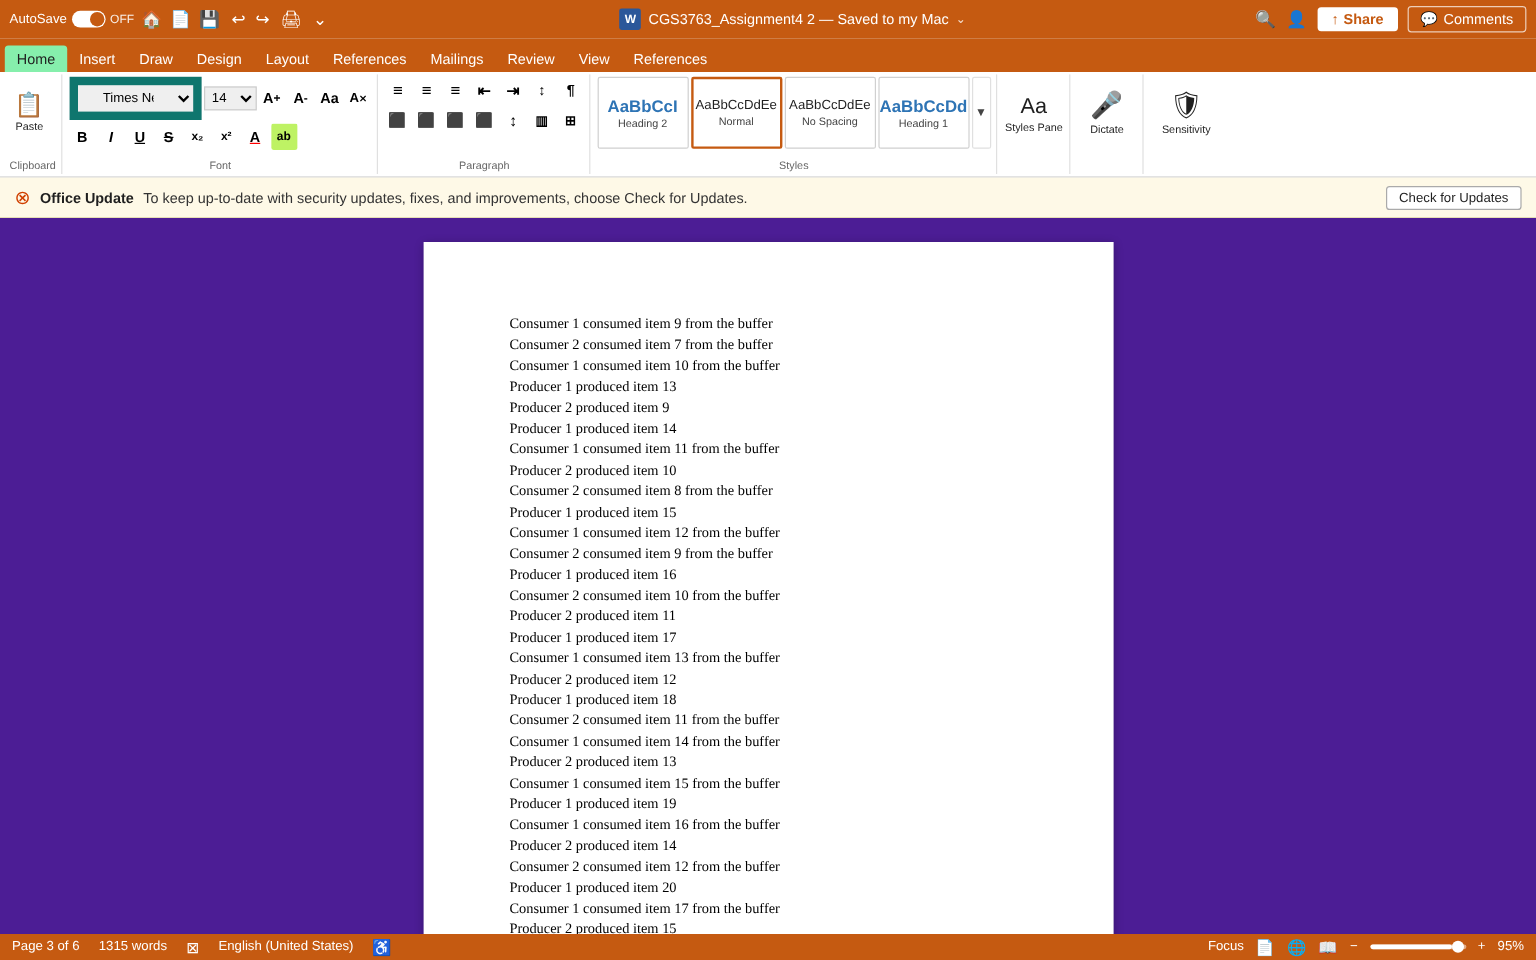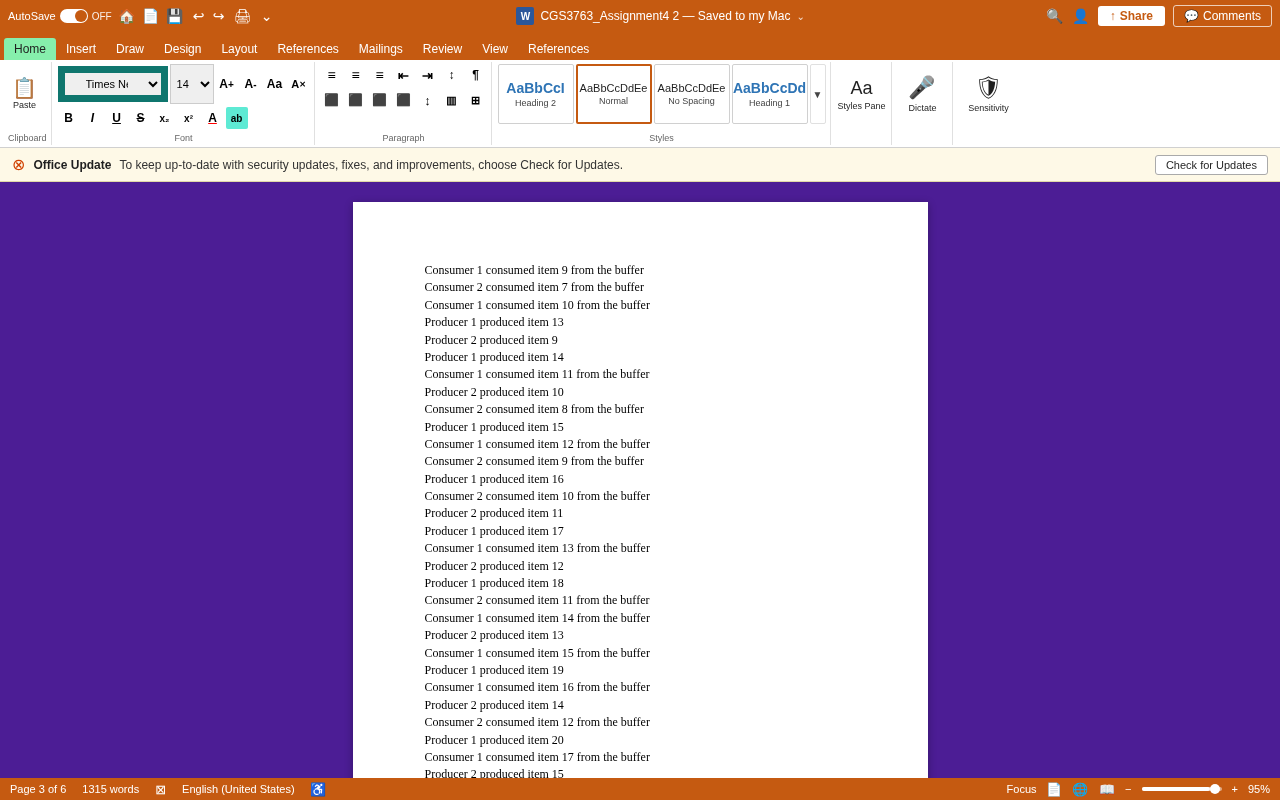--- a/index.html
+++ b/index.html
@@ -97,21 +97,21 @@
     .font-name-select {
       width: 110px;
       height: 36px;
       font-size: 11px;
       border: 7px solid #0f766e;
       padding: 0 17px;
       cursor: pointer;
     }
     .font-size-select {
       width: 44px;
-      height: 40px;
+      height: 20px;
       font-size: 11px;
       border: 1px solid #ccc;
       padding: 0 2px;
       cursor: pointer;
     }
     .format-btn {
       width: 22px;
       height: 22px;
       border: 1px solid transparent;
       background: transparent;
@@ -393,21 +393,21 @@
       <button class="format-btn" style="font-size:11px;">A<sub style="font-size:8px;">✕</sub></button>
     </div>
     <div class="ribbon-row" style="margin-top:3px;">
       <button class="format-btn bold">B</button>
       <button class="format-btn italic">I</button>
       <button class="format-btn underline">U</button>
       <button class="format-btn" style="text-decoration:line-through;">S</button>
       <button class="format-btn" style="font-size:10px;">x₂</button>
       <button class="format-btn" style="font-size:10px;">x²</button>
       <button class="format-btn" style="text-decoration: underline; text-decoration-color: red;">A</button>
-      <button class="format-btn" style="background:#5eead4;font-size:10px;">ab</button>
+      <button class="format-btn" style="background:#bef264;font-size:10px;">ab</button>
     </div>
     <span class="ribbon-group-label">Font</span>
   </div>
 
   <div class="ribbon-group">
     <div class="ribbon-row">
       <button class="format-btn" style="font-size:14px;">≡</button>
       <button class="format-btn" style="font-size:14px;">≡</button>
       <button class="format-btn" style="font-size:14px;">≡</button>
       <button class="format-btn" style="font-size:13px;">⇤</button>

